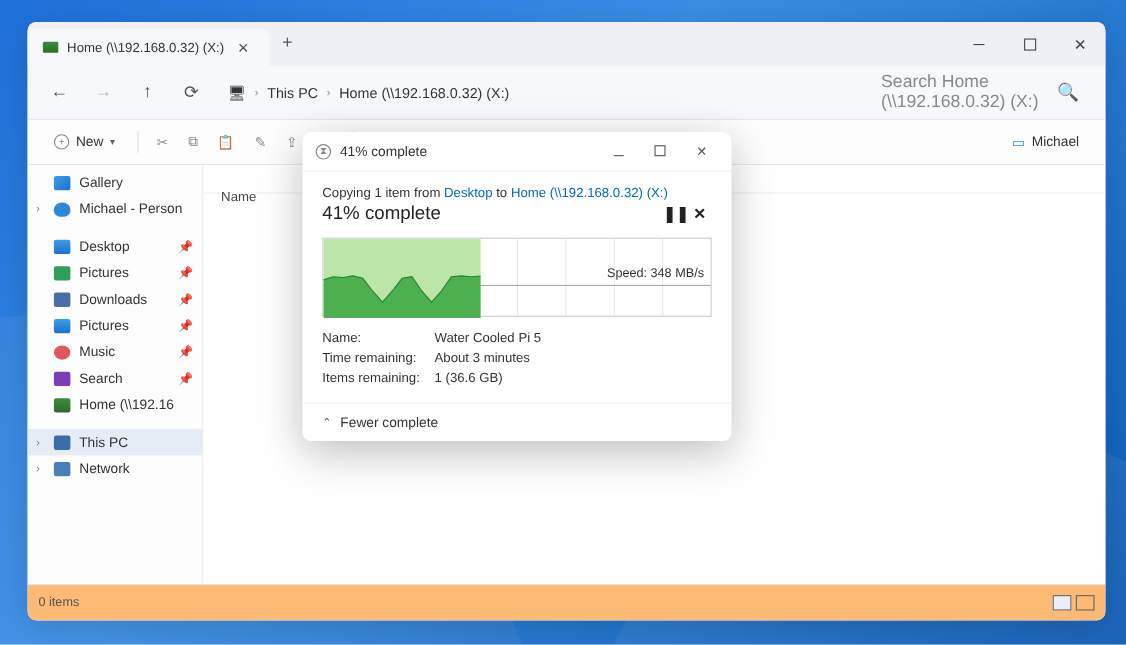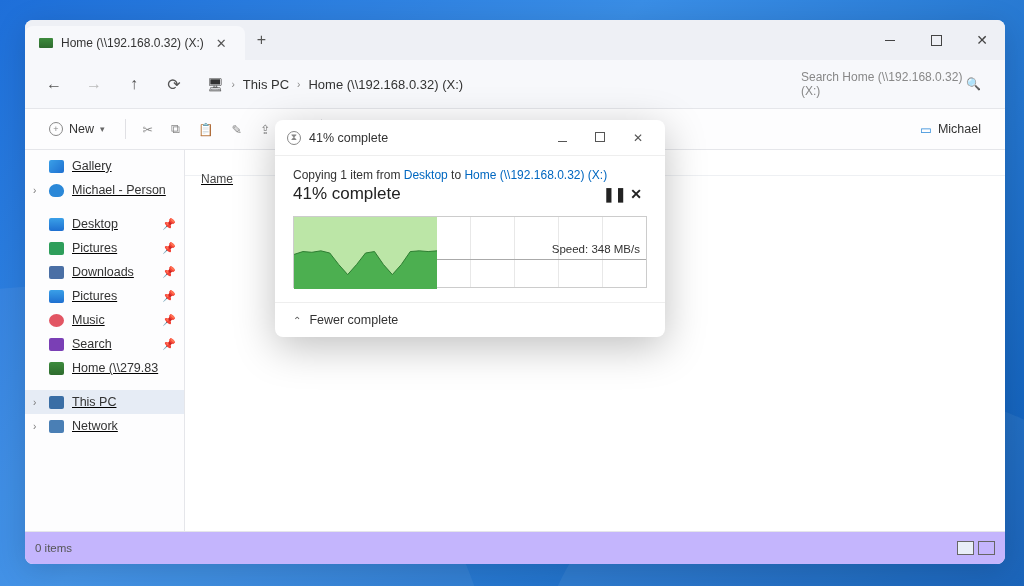--- a/index.html
+++ b/index.html
@@ -30,30 +30,30 @@
 .titlebar-spacer { flex: 1; }
 .win-ctrl { width: 46px; display: flex; align-items: center; justify-content: center; color: #444; font-size: 13px; }
 .win-ctrl.min::after { content:""; width:10px; height:1px; background:#444; }
 .win-ctrl.max::after { content:""; width:9px; height:9px; border:1px solid #444; }
 .win-ctrl.cls { font-size: 14px; }
 
 .addrbar { height: 48px; display: flex; align-items: center; gap: 10px; padding: 0 14px; background: #f7f8fb; }
 .nav-btn { width: 30px; height: 30px; display:flex; align-items:center; justify-content:center; color:#555; border-radius:4px; }
 .addr-path { display:flex; align-items:center; gap:8px; flex:1; font-size:13px; color:#333; padding: 4px 8px; border-radius:4px; }
 .addr-sep { color:#888; font-size:10px; }
-.search { width: 200px; font-size: 12px; color:#888; padding: 6px 10px; border-radius:4px; display:flex; align-items:center; justify-content:flex-start; }
+.search { width: 200px; font-size: 16px; color:#888; padding: 6px 10px; border-radius:4px; display:flex; align-items:center; justify-content:flex-start; }
 
 .toolbar { height: 42px; display:flex; align-items:center; gap:4px; padding: 0 14px; border-top:1px solid #e5e6ea; border-bottom:1px solid #e5e6ea; background:#fdfdfe; }
 .tbtn { display:flex; align-items:center; gap:6px; padding:5px 10px; font-size:12.5px; color:#333; border-radius:4px; }
 .tbtn.icon-only { padding:5px 7px; color:#888; }
 .tbtn .chev { font-size:9px; color:#666; }
 .tsep { width:1px; height:20px; background:#e0e0e4; margin:0 6px; }
 .tspacer { flex:1; }
 
-.main { flex:1; display:flex; min-height:0;text-decoration:underline; }
+.main { flex:1; display:flex; min-height:0; }
 .sidebar { width:160px; border-right:1px solid #e5e6ea; padding:4px 0; font-size:12.5px; color:#333; overflow:hidden; background:#fdfdfe; }
 .sb-item { display:flex; align-items:center; gap:8px; padding:5px 10px 5px 24px; position:relative; white-space:nowrap; }
 .sb-item .pin { position:absolute; right:8px; color:#999; font-size:11px; }
 .sb-item .exp { position:absolute; left:8px; color:#777; font-size:10px; }
 .sb-item.selected { background:#e6ecf5; }
 .sb-divider { height:10px; }
 .ico { width:15px; height:13px; display:inline-block; border-radius:2px; }
 .ico-gallery { background:linear-gradient(135deg,#3aa0e8,#1e6fd0); }
 .ico-cloud { background:#2b88d8; border-radius:50% 50% 40% 40%; }
 .ico-desktop { background:linear-gradient(#3aa0e8,#1e6fd0); }
@@ -63,21 +63,21 @@
 .ico-music { background:#e25563; border-radius:50%; }
 .ico-video { background:#7a3fb5; }
 .ico-net { background:linear-gradient(#3d8b3d,#2e6b2e); }
 .ico-pc { background:#3a6ea5; }
 .ico-netloc { background:#4a7fb5; }
 
 .content { flex:1; display:flex; flex-direction:column; background:#fff; }
 .colheader { height:26px; border-bottom:1px solid #eef0f3; display:flex; align-items:center; font-size:12px; color:#444; }
 .colheader .col { padding:0 16px;margin-top:33px; }
 
-.statusbar { height:22px; border-top:1px solid #e5e6ea; display:flex; align-items:center; font-size:11.5px; color:#555; padding:16px 10px; background:#c4b5fd; }
+.statusbar { height:22px; border-top:1px solid #e5e6ea; display:flex; align-items:center; font-size:11.5px; color:#555; padding:16px 10px; background:#fdba74; }
 .statusbar .sspacer { flex:1; }
 .view-toggle { width:17px; height:14px; border:1px solid #666; margin-left:4px; display:flex; }
 .view-toggle.sel { background:#e8eef8; }
 
 
 .dialog {
   position:absolute; left:275px; top:120px; width:390px; background:#fff;
   border-radius:8px; box-shadow:0 10px 40px rgba(0,0,0,0.25);
   font-size:12.5px; color:#333;
 }
@@ -212,21 +212,21 @@
           <span>Music</span>
           <span class="pin">📌</span>
         </div>
       <div class="sb-item">
           <span class="ico ico-video"></span>
           <span>Search</span>
           <span class="pin">📌</span>
         </div>
       <div class="sb-item">
           <span class="ico ico-net"></span>
-          <span>Home (\\279.83</span>
+          <span>Home (\\192.16</span>
         </div>
       <div class="sb-divider"></div>
       <div class="sb-item selected">
           <span class="exp">›</span>
           <span class="ico ico-pc"></span>
           <span>This PC</span>
         </div>
       <div class="sb-item">
           <span class="exp">›</span>
           <span class="ico ico-netloc"></span>
@@ -276,18 +276,23 @@
         <div class="grid-v" style="left:75%"></div>
         <div class="grid-v" style="left:87.5%"></div>
       <div class="baseline"></div>
       <svg id="speed-svg" width="143.09" height="72">
           <rect x="0" y="0" width="143.09" height="72" fill="#bce6a7"></rect>
           <path d="M0 37.44 L0 37.44 L8.943125 34.56 L17.88625 35.28 L26.829375 33.839999999999996 L35.7725 36 L44.715625 47.519999999999996 L53.65875 57.6 L62.601875 47.519999999999996 L71.545 36 L80.488125 34.56 L89.43125 47.519999999999996 L98.374375 57.6 L107.3175 47.519999999999996 L116.260625 34.56 L125.20375 33.839999999999996 L134.146875 34.56 L143.09 33.839999999999996 L143.09 72 L0 72 Z" fill="#4caf50"></path>
           <path d="M0 37.44 L8.943125 34.56 L17.88625 35.28 L26.829375 33.839999999999996 L35.7725 36 L44.715625 47.519999999999996 L53.65875 57.6 L62.601875 47.519999999999996 L71.545 36 L80.488125 34.56 L89.43125 47.519999999999996 L98.374375 57.6 L107.3175 47.519999999999996 L116.260625 34.56 L125.20375 33.839999999999996 L134.146875 34.56 L143.09 33.839999999999996" fill="none" stroke="#2e7d32" stroke-width="1"></path>
         </svg>
       <div class="speed">Speed: 348 MB/s</div>
     </div>
+    <div class="details">
+      <div><span class="lbl">Name:</span><span>Water Cooled Pi 5</span></div>
+      <div><span class="lbl">Time remaining:</span><span>About 3 minutes</span></div>
+      <div><span class="lbl">Items remaining:</span><span>1 (36.6 GB)</span></div>
+    </div>
   </div>
   <div class="fewer">
     <span class="chev-up">⌃</span>
     <span>Fewer complete</span>
   </div>
 </div>
 
 </body></html>

